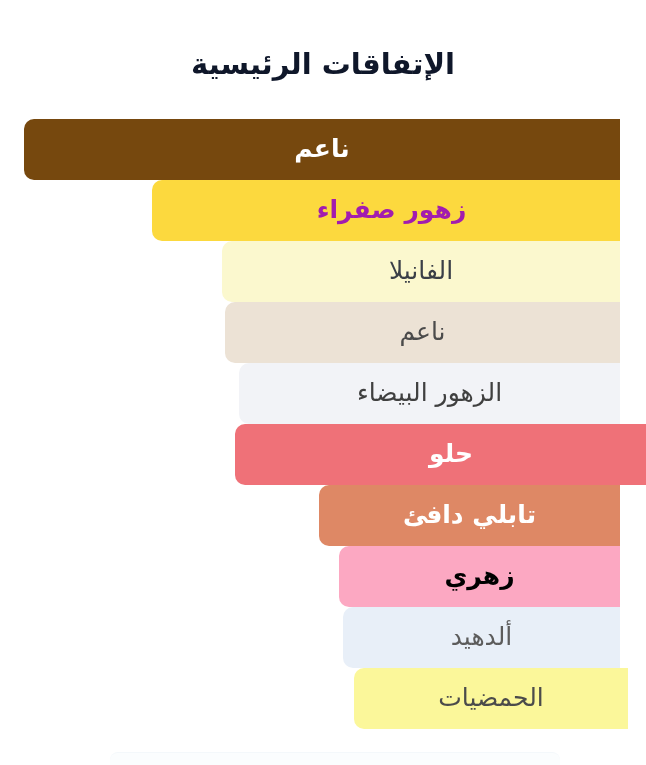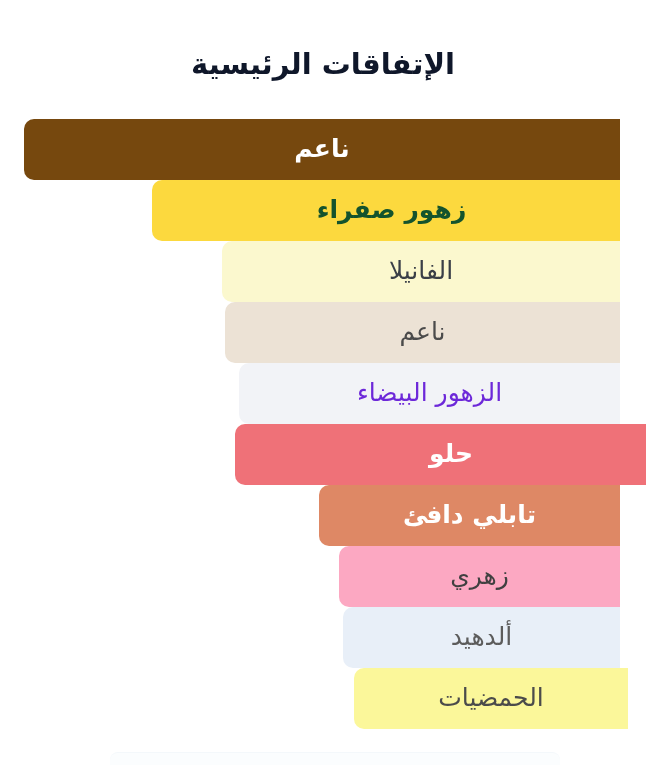--- a/index.html
+++ b/index.html
@@ -96,51 +96,51 @@
   <div class="chart-title">الإتفاقات الرئيسية</div>
 
   <div class="funnel">
       <div class="funnel-row">
         <div class="bar emphasis" style="left: 24px; width: 596px; background: rgb(118, 72, 14);">
           <span class="bar-label" style="color: rgb(255, 255, 255);">ناعم</span>
         </div>
       </div>
       <div class="funnel-row">
         <div class="bar emphasis" style="left: 152px; width: 468px; background: rgb(252, 217, 62);">
-          <span class="bar-label" style="color: #14532d; margin-left: 11px;">زهور صفراء</span>
+          <span class="bar-label" style="color: #a21caf; margin-left: 11px;">زهور صفراء</span>
         </div>
       </div>
       <div class="funnel-row">
         <div class="bar" style="left: 222px; width: 398px; background: rgb(251, 248, 206);">
           <span class="bar-label" style="color: rgb(58, 63, 71);">الفانيلا</span>
         </div>
       </div>
       <div class="funnel-row">
         <div class="bar" style="left: 225px; width: 395px; background: rgb(236, 226, 213);">
           <span class="bar-label" style="color: rgb(75, 75, 75);">ناعم</span>
         </div>
       </div>
       <div class="funnel-row">
         <div class="bar" style="left: 239px; width: 381px; background: rgb(242, 243, 247);">
-          <span class="bar-label" style="color: #6d28d9;">الزهور البيضاء</span>
+          <span class="bar-label" style="color: #404040;">الزهور البيضاء</span>
         </div>
       </div>
       <div class="funnel-row">
         <div class="bar emphasis" style="left: 235px; width: 432px; background: rgb(239, 113, 120);">
           <span class="bar-label" style="color: rgb(255, 255, 255);">حلو</span>
         </div>
       </div>
       <div class="funnel-row">
         <div class="bar emphasis" style="left: 319px; width: 301px; background: rgb(222, 136, 101);">
           <span class="bar-label" style="color: rgb(255, 255, 255);">تابلي دافئ</span>
         </div>
       </div>
       <div class="funnel-row">
         <div class="bar" style="left: 339px; width: 281px; background: rgb(252, 168, 194);">
-          <span class="bar-label" style="color: #404040;">زهري</span>
+          <span class="bar-label" style="color: #000000; font-weight: bold;">زهري</span>
         </div>
       </div>
       <div class="funnel-row">
         <div class="bar" style="left: 343px; width: 277px; background: rgb(232, 239, 248);">
           <span class="bar-label" style="color: rgb(92, 92, 92);">ألدهيد</span>
         </div>
       </div>
       <div class="funnel-row">
         <div class="bar" style="left: 346px; width: 274px; background: rgb(251, 247, 154); margin-left: 8px;">
           <span class="bar-label" style="color: rgb(75, 75, 75);">الحمضيات</span>

